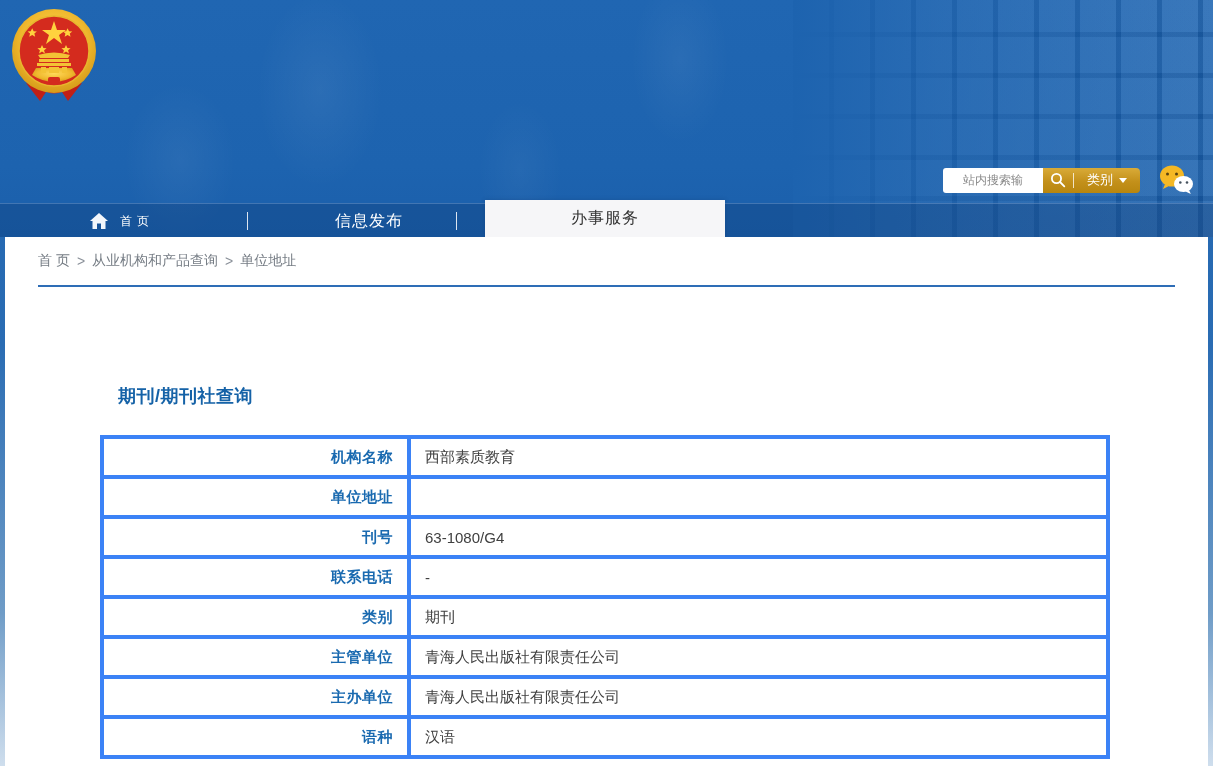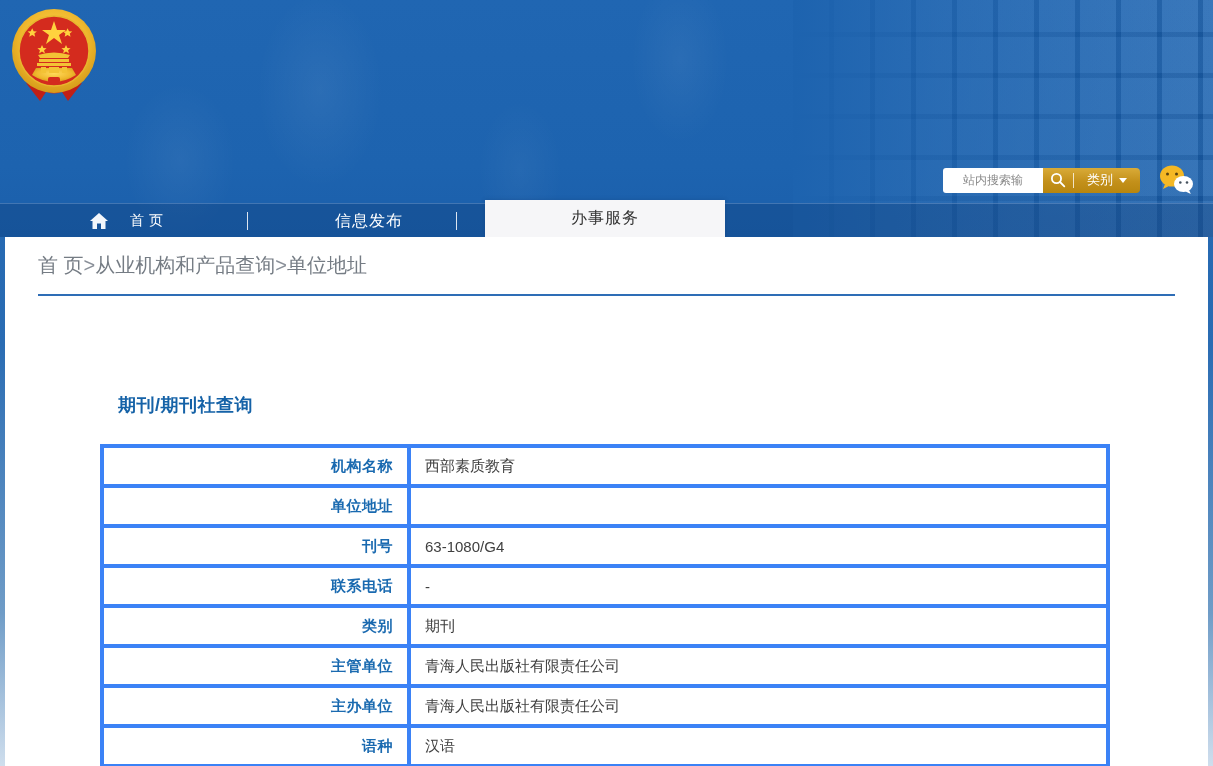--- a/index.html
+++ b/index.html
@@ -71,38 +71,38 @@
   }
   .caret-down { width:0; height:0; border-left:4px solid transparent; border-right:4px solid transparent; border-top:5px solid #ffffff; }
   .wechat { margin-left:18px; width:37px; height:34px; cursor:pointer; }
 
   
   .navbar {
     position:absolute; left:0; bottom:0; width:1213px; height:34px;
     background:rgba(14,56,112,0.30);
     border-top:1px solid rgba(120,160,210,0.45);
   }
-  .nav-home { position:absolute; left:90px; top:0; height:34px; display:flex; align-items:center; gap:22px; color:#fff; font-size:14px; letter-spacing:5px; cursor:pointer; }
+  .nav-home { position:absolute; left:90px; top:0; height:34px; display:flex; align-items:center; gap:12px; color:#fff; font-size:12px; letter-spacing:5px; cursor:pointer; }
   .nav-sep { position:absolute; top:8px; width:1px; height:18px; background:rgba(255,255,255,0.85); }
   .nav-sep1 { left:247px; }
   .nav-sep2 { left:456px; }
   .nav-item-info { position:absolute; left:335px; top:0; height:34px; display:flex; align-items:center; color:#fff; font-size:16px; letter-spacing:1px; cursor:pointer; }
   .nav-tab-active {
     position:absolute; left:485px; bottom:0; width:240px; height:37px;
     background:#f6f6f8; color:#333; font-size:16px; letter-spacing:1px;
     display:flex; align-items:center; justify-content:center; cursor:pointer;
     box-shadow:0 0 4px rgba(10,40,90,0.25);
   }
 
   
   .content {
     position:absolute; left:5px; top:237px; width:1203px; height:529px;
     background:#ffffff; padding:0 33px;
   }
-  .breadcrumb { padding-top:15px; font-size:20px; color:#757c84; display:flex; gap:0; align-items:center; }
+  .breadcrumb { padding-top:15px; font-size:14px; color:#757c84; display:flex; gap:7px; align-items:center; }
   .breadcrumb .crumb-link { cursor:pointer; }
   .breadcrumb .sep { color:#8a9099; }
   .rule { margin-top:15px; height:2px; background:#2e6db6; width:1137px; }
   .section-title { margin:97px 0 0 80px; font-size:18px; font-weight:bold; color:#1562a7; letter-spacing:0.5px; }
 
   .info-table {
     margin:27px 0 0 62px; width:1010px; border-collapse:collapse;
     font-size:15px;
   }
   .info-table td { border:4px solid #3b82f6; height:40px; background:#ffffff; }

